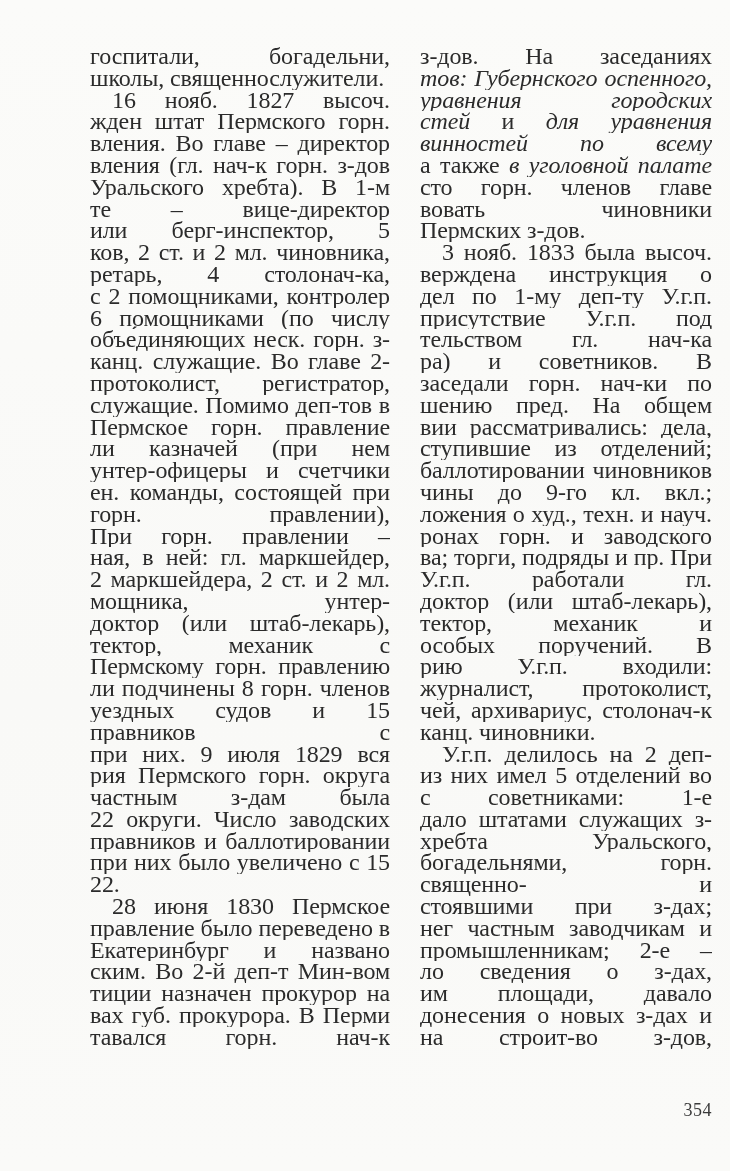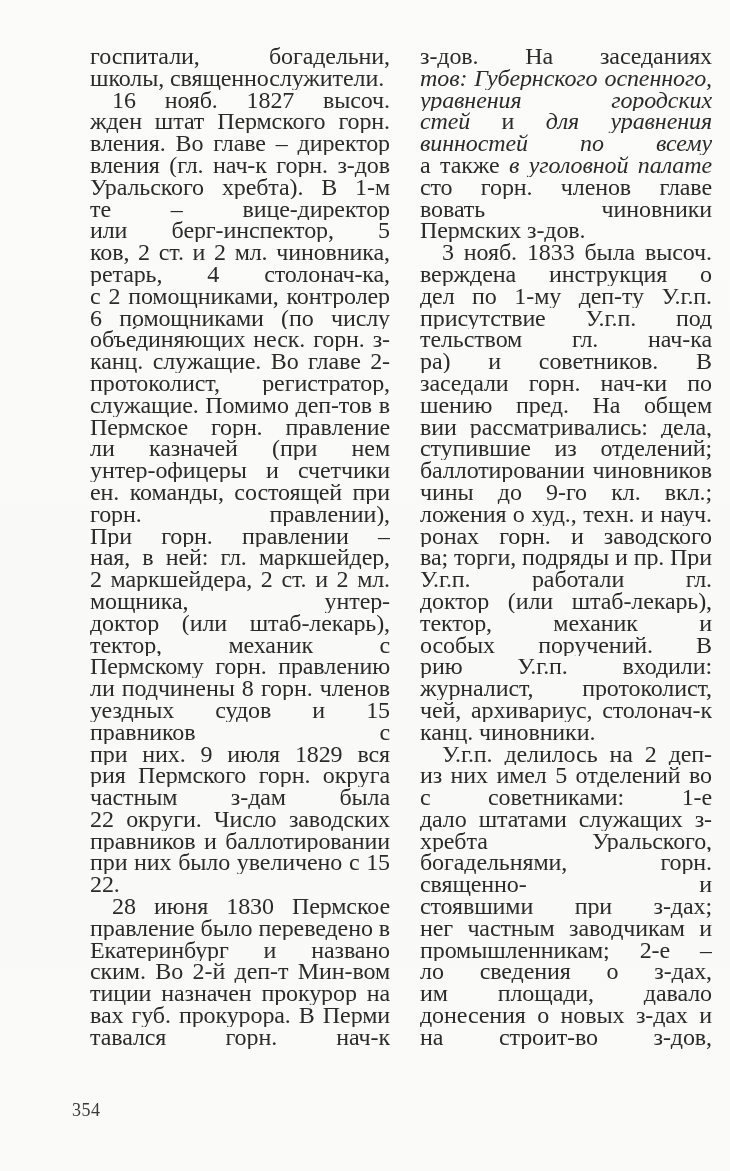--- a/index.html
+++ b/index.html
@@ -36,24 +36,24 @@
     overflow: hidden;
     text-align: justify;
     text-align-last: justify;
     white-space: normal;
   }
   .line.end { text-align-last: left; }
   .line.indent { text-indent: 22px; }
   .line em { font-style: italic; }
   .pagenum {
     position: absolute;
-    left: 72px;
+    left: 90px;
     top: 1100px;
     width: 622px;
-    text-align: left;
+    text-align: right;
     font-size: 18px;
     color: #3a3a3a;
     letter-spacing: 0.5px;
   }
 </style>
 </head>
 <body>
 
 <div class="page">
   <div class="cols">

